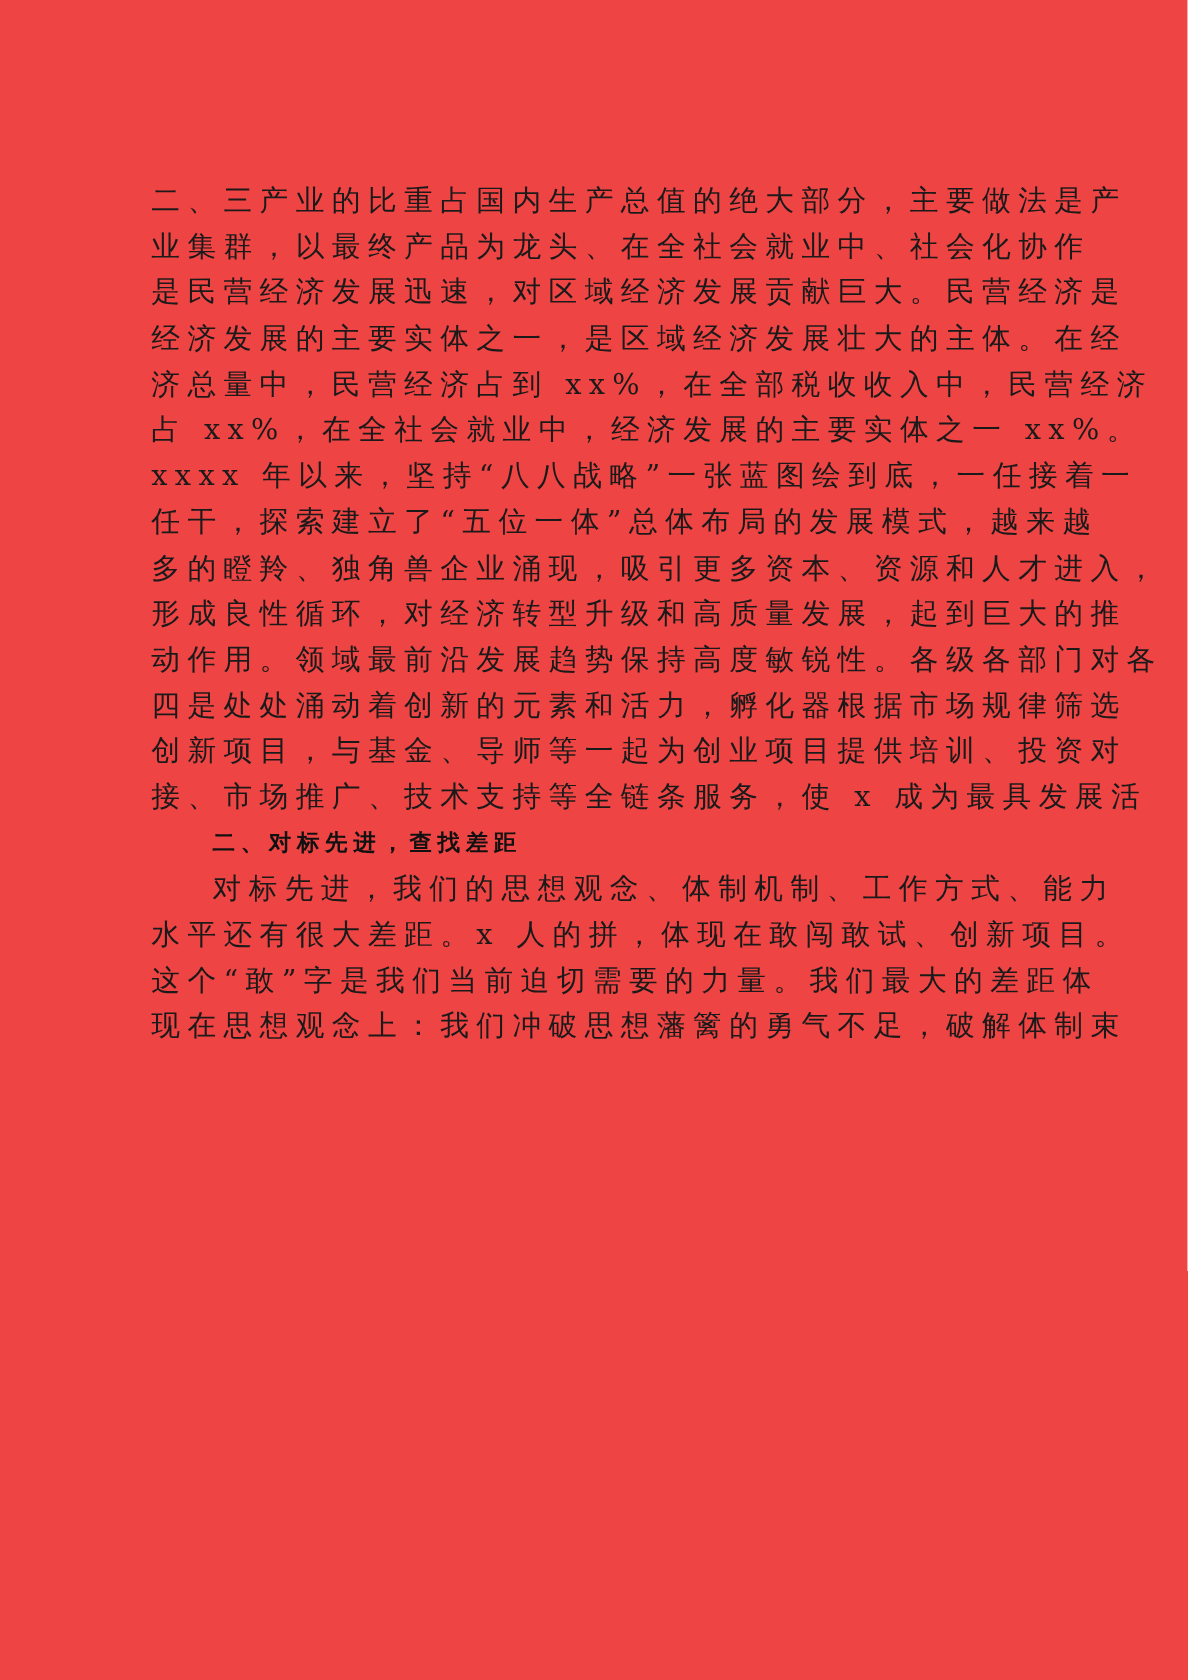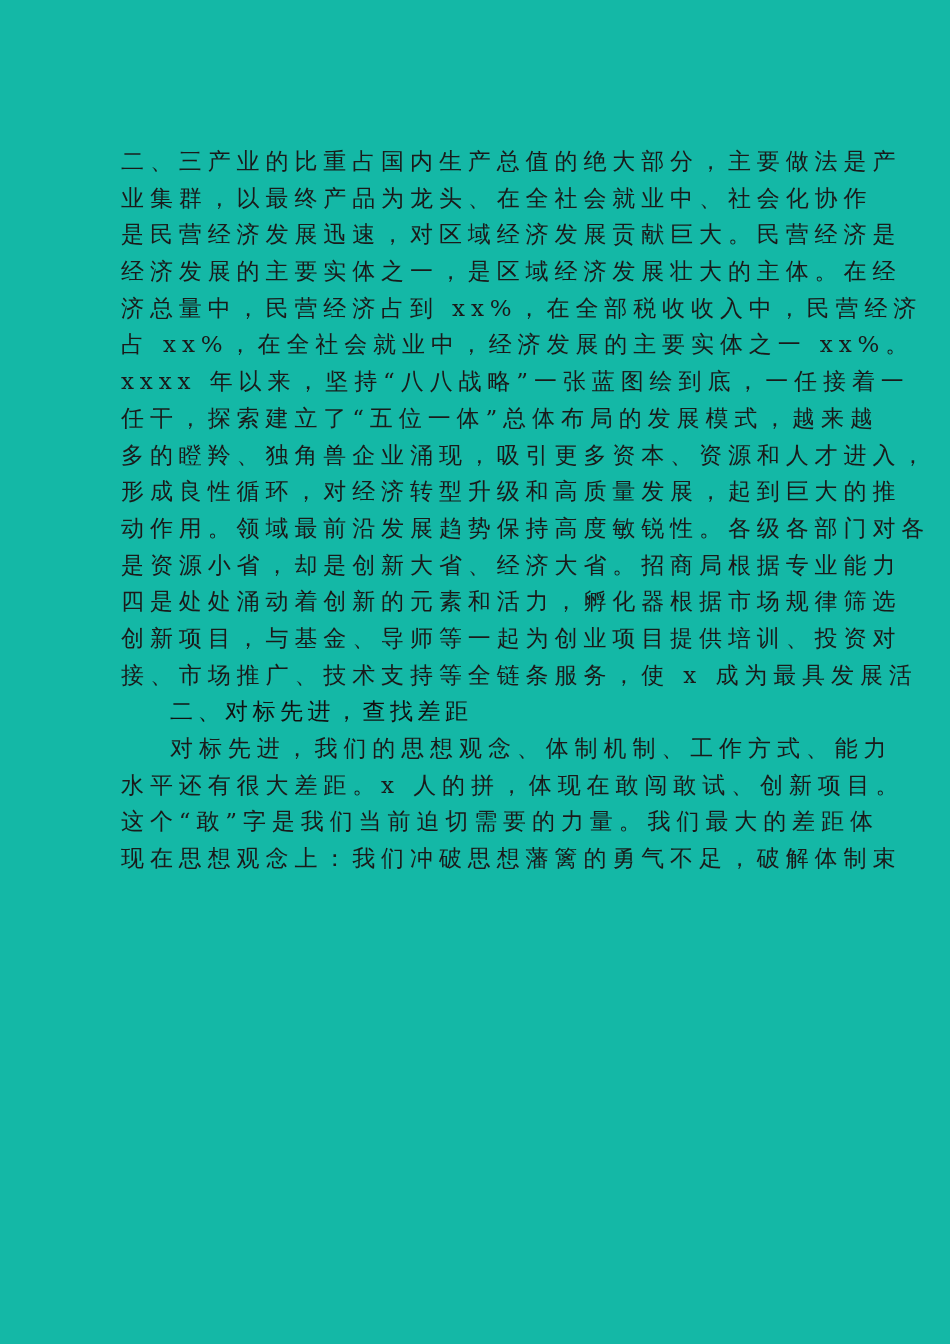--- a/index.html
+++ b/index.html
@@ -14,21 +14,21 @@
       overflow: hidden;
       font-family: "DejaVu Serif", "Liberation Serif", serif;
       color: #111111;
     }
     .page {
       position: absolute;
       left: 0;
       top: 0;
       width: 950px;
       height: 1344px;
-      background: #14b8a6;
+      background: #ef4444;
     }
     .body-text {
       position: absolute;
       left: 121px;
       top: 143px;
       width: 715px;
     }
     .line {
       display: block;
       height: 36.7px;
@@ -39,22 +39,22 @@
       color: #1a1a1a;
     }
     .line.indent {
       padding-left: 49px;
     }
     .heading {
       display: block;
       height: 36.7px;
       line-height: 36.7px;
       font-family: "DejaVu Sans", "Liberation Sans", sans-serif;
-      font-weight: normal;
-      font-size: 23px;
+      font-weight: bold;
+      font-size: 18px;
       letter-spacing: 4.5px;
       padding-left: 49px;
       white-space: nowrap;
       color: #111111;
     }
   </style>
 </head>
 <body>
 
 <div class="page">
@@ -65,21 +65,20 @@
       <span class="line">业集群，以最终产品为龙头、在全社会就业中、社会化协作</span>
       <span class="line">是民营经济发展迅速，对区域经济发展贡献巨大。民营经济是</span>
       <span class="line">经济发展的主要实体之一，是区域经济发展壮大的主体。在经</span>
       <span class="line">济总量中，民营经济占到 xx%，在全部税收收入中，民营经济</span>
       <span class="line">占 xx%，在全社会就业中，经济发展的主要实体之一 xx%。</span>
       <span class="line">xxxx 年以来，坚持“八八战略”一张蓝图绘到底，一任接着一</span>
       <span class="line">任干，探索建立了“五位一体”总体布局的发展模式，越来越</span>
       <span class="line">多的瞪羚、独角兽企业涌现，吸引更多资本、资源和人才进入，</span>
       <span class="line">形成良性循环，对经济转型升级和高质量发展，起到巨大的推</span>
       <span class="line">动作用。领域最前沿发展趋势保持高度敏锐性。各级各部门对各</span>
-      <span class="line">是资源小省，却是创新大省、经济大省。招商局根据专业能力</span>
       <span class="line">四是处处涌动着创新的元素和活力，孵化器根据市场规律筛选</span>
       <span class="line">创新项目，与基金、导师等一起为创业项目提供培训、投资对</span>
       <span class="line">接、市场推广、技术支持等全链条服务，使 x 成为最具发展活</span>
     </div>
 
     <h2 class="heading" style="margin:0;">二、对标先进，查找差距</h2>
 
     <div>
       <span class="line indent">对标先进，我们的思想观念、体制机制、工作方式、能力</span>
       <span class="line">水平还有很大差距。x 人的拼，体现在敢闯敢试、创新项目。</span>

